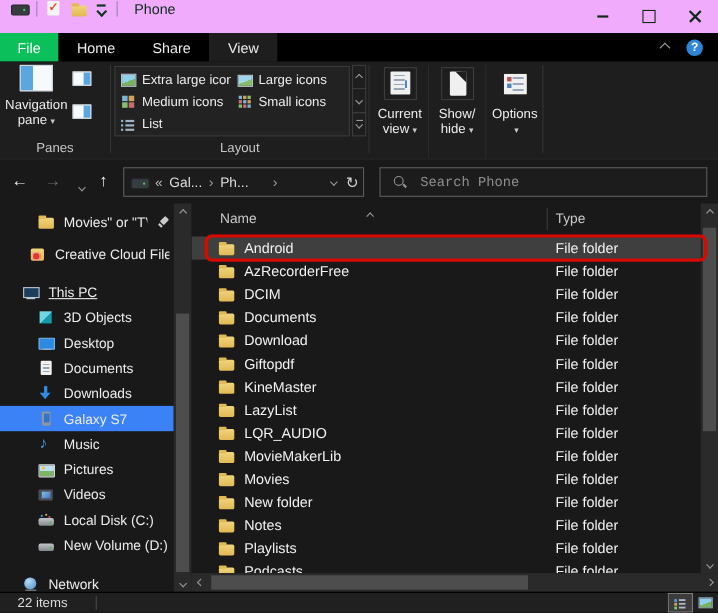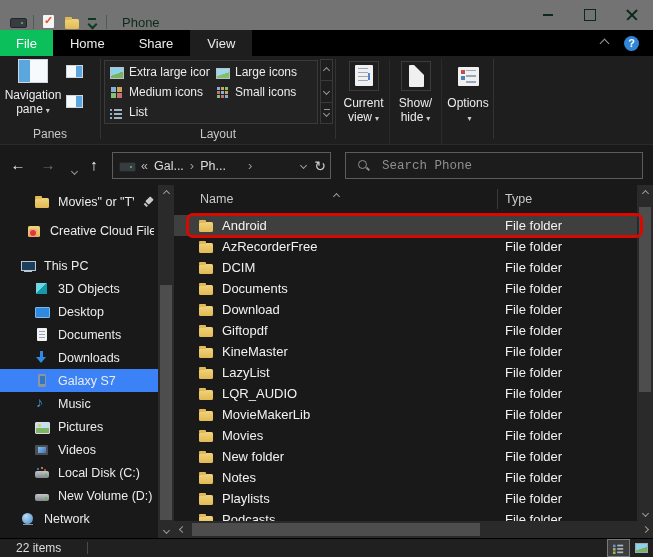--- a/index.html
+++ b/index.html
@@ -1,21 +1,21 @@
 <!DOCTYPE html>
 <html><head>
 <meta charset="utf-8">
 <style>
   html,body{margin:0;padding:0;background:#111;width:653px;height:557px;overflow:hidden}
   *{box-sizing:border-box}
   .window{position:relative;width:653px;height:557px;background:#191919;overflow:hidden;
           font-family:"Liberation Sans",sans-serif;color:#e8e8e8;-webkit-font-smoothing:antialiased}
 
   
-  .titlebar{position:absolute;left:0;top:0;right:0;height:30px;background:#737373;display:flex;align-items:flex-end}
+  .titlebar{position:absolute;left:0;top:0;right:0;height:30px;background:#f0abfc;display:flex;align-items:flex-start}
   .qat{display:flex;align-items:center;gap:7px;padding-left:10px}
   .title{color:#0b2b1a;font-size:13px;margin-left:8px}
   .tb{position:relative;display:inline-block;width:16px;height:16px;flex:none}
   .tb::before,.tb::after{content:'';position:absolute}
   .tb-drive::before{left:0;top:4px;width:15px;height:8px;background:#373c41;border:1px solid #23272c;border-radius:2px}
   .tb-drive::after{right:3px;top:8px;width:2px;height:2px;background:#49d160;border-radius:50%}
   .tb-check::before{left:2px;top:1px;width:11px;height:13px;background:#f4f4f4;border-radius:1px}
   .tb-check::after{content:'\2713';color:#df502e;font-size:11px;font-weight:bold;left:3px;top:0}
   .tb-sep{width:1px;height:14px;background:rgba(0,55,25,.35);flex:none}
   .tb-qat{width:13px;height:13px}
@@ -336,21 +336,21 @@
       <div class="side-item lvl2">
         <span class="ic ic-folder"></span>
         <span class="side-label">Movies" or "TV sh</span>
         <span class="pin"></span>
       </div>
         <div class="side-item lvl1" style="margin-top: 6px;">
         <span class="ic ic-cc"></span>
         <span class="side-label">Creative Cloud Files</span>
 
       </div>
-        <div class="side-item lvl0" style="margin-top: 12px;">
+        <div class="side-item lvl0" style="margin-top: 12px; text-decoration: underline;">
         <span class="ic ic-pc"></span>
         <span class="side-label">This PC</span>
 
       </div>
         <div class="side-item lvl2">
         <span class="ic ic-cube"></span>
         <span class="side-label">3D Objects</span>
 
       </div>
         <div class="side-item lvl2">
@@ -391,21 +391,21 @@
         <div class="side-item lvl2">
         <span class="ic ic-diskc"></span>
         <span class="side-label">Local Disk (C:)</span>
 
       </div>
         <div class="side-item lvl2">
         <span class="ic ic-disk"></span>
         <span class="side-label">New Volume (D:)</span>
 
       </div>
-        <div class="side-item lvl0" style=" padding-left: 20px;">
+        <div class="side-item lvl0" style="margin-top: 12px; padding-left: 20px;">
         <span class="ic ic-network"></span>
         <span class="side-label">Network</span>
 
       </div>
     </div>
 
     <div class="sscroll side-scroll">
       <div class="scroll-arrow" style="top:0">
           <span class="chev sm up"></span>
         </div>

